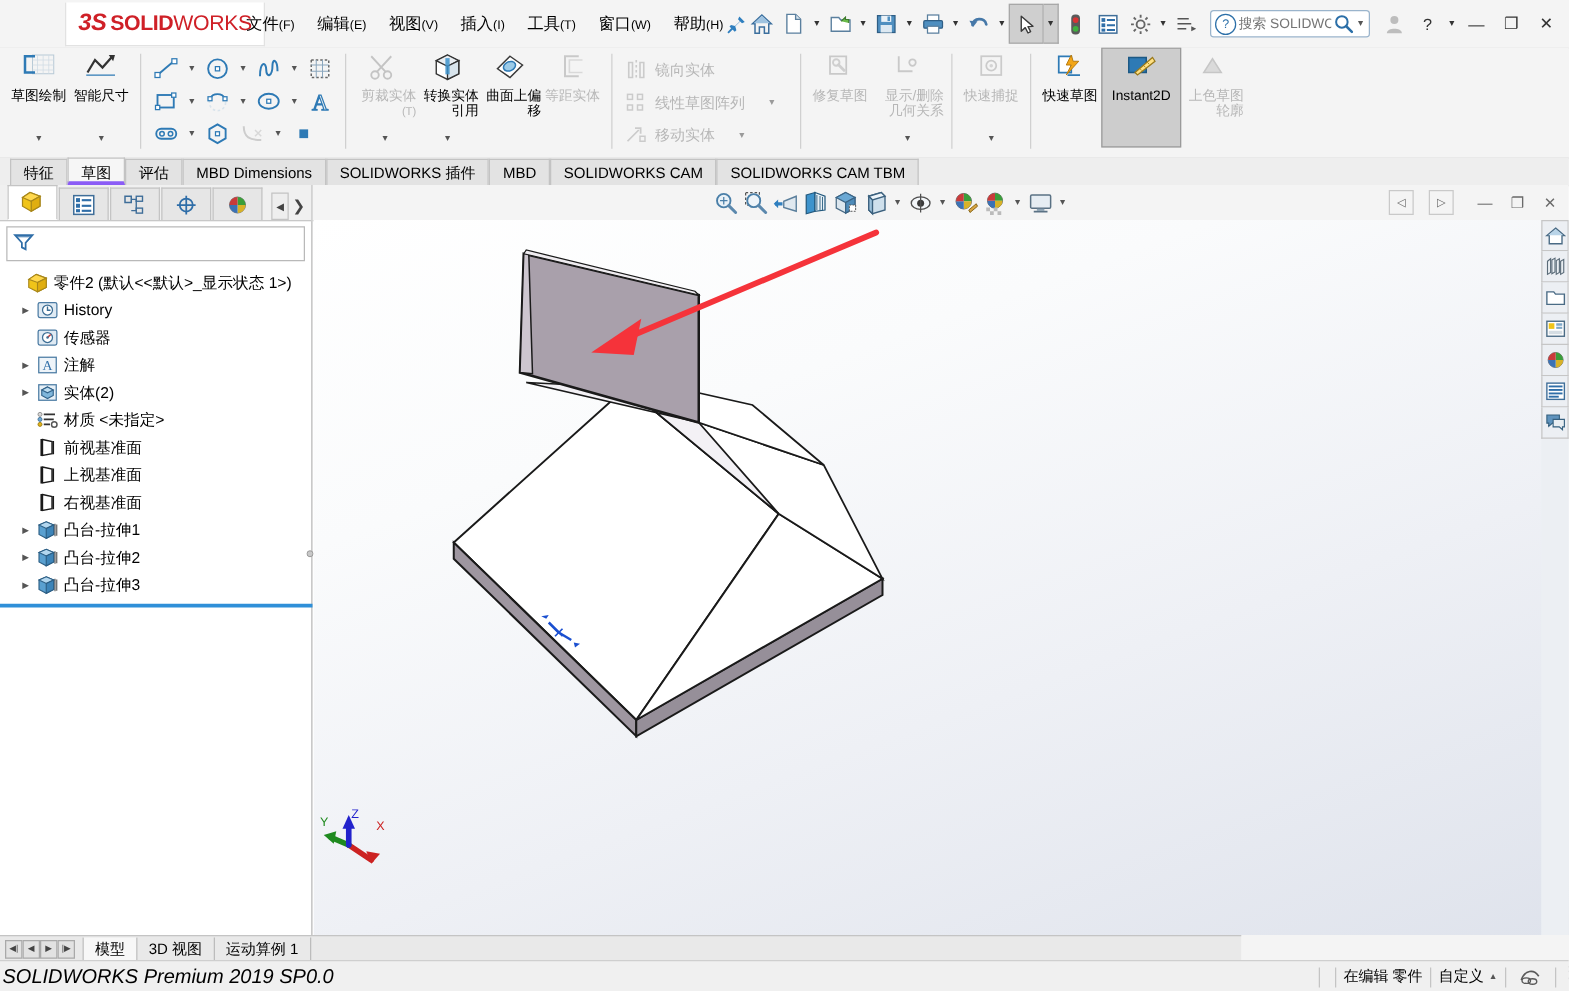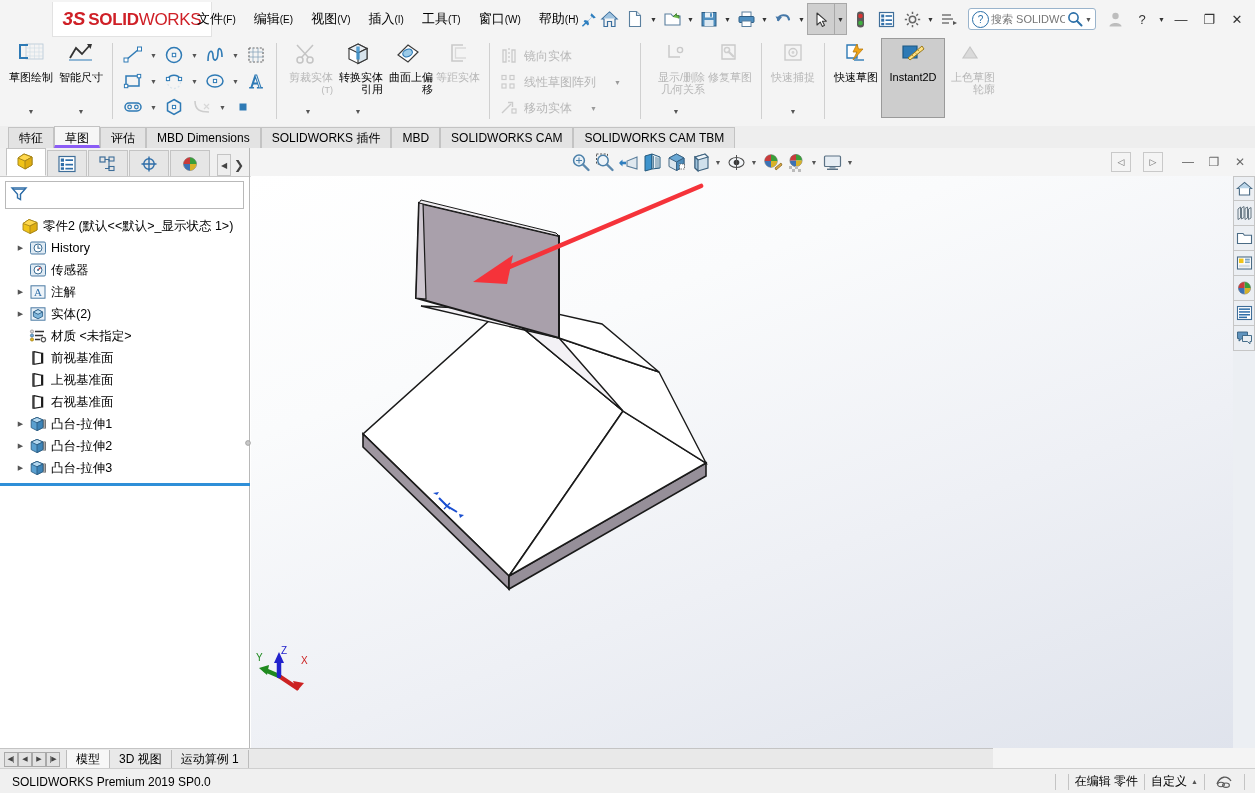--- a/index.html
+++ b/index.html
@@ -121,21 +121,21 @@
           border-top:1px solid #c4c4c4;display:flex;align-items:center;}
   .navset{display:flex;align-items:center;padding-left:4px;}
   .navb{width:14px;height:15px;border:1px solid #a9a9a9;background:#e2e2e2;display:flex;
         align-items:center;justify-content:center;font-size:7px;color:#444;cursor:pointer;box-sizing:border-box;}
   .btab{height:19px;line-height:19px;padding:0 9px;font-size:12px;border-right:1px solid #bcbcbc;
         cursor:pointer;white-space:nowrap;}
   .btab.sel{background:#f7f7f7;}
   .btab-first{border-left:1px solid #bcbcbc;}
   .statusbar{position:absolute;left:0;top:768px;width:1255px;height:25px;background:#f0f0f0;
              border-top:1px solid #cfcfcf;display:flex;align-items:center;}
-  .st-left{padding-left:12px;font-size:12px;}
+  .st-left{padding-left:2px;font-size:16px;font-style:italic;}
   .st-right{margin-left:auto;display:flex;align-items:center;padding-right:4px;font-size:12px;}
   .st-sep{width:1px;height:16px;background:#c4c4c4;margin:0 6px;}
 </style>
 </head>
 <body>
 
 <div class="app">
 
   <div class="titlebar">
 
@@ -482,39 +482,39 @@
                 <rect x="13" y="10" width="4" height="4" fill="none" stroke="#cbcbcb" stroke-width="1.2"></rect>
               </svg>
             </span>
           <span class="tlbl dis">移动实体</span>
           <span class="tarr">▼</span>
         </div>
       </div>
       <div class="rsep"></div>
 
       <div class="rgroup">
-        <div class="bigbtn disabled" style="width:58px">
-          <span class="ico">
-            <svg width="30" height="26" viewBox="0 0 30 26">
-                <path d="M8 3 v12 h11" fill="none" stroke="#c9c9c9" stroke-width="1.5"></path>
-                <circle cx="19" cy="8" r="2.6" fill="none" stroke="#c9c9c9" stroke-width="1.4"></circle>
-              </svg>
-          </span>
-          <span class="lbl dis">显示/删除几何关系</span>
-          <span class="arr dis">▼</span>
-        </div>
         <div class="bigbtn disabled">
           <span class="ico">
             <svg width="30" height="26" viewBox="0 0 30 26">
                 <path d="M7 3 h13 v14 h-13z" fill="none" stroke="#c9c9c9" stroke-width="1.4"></path>
                 <path d="M13 9 l6 6" stroke="#cfcfcf" stroke-width="2.2"></path>
                 <circle cx="12" cy="8" r="2.6" fill="none" stroke="#cfcfcf" stroke-width="1.5"></circle>
               </svg>
           </span>
           <span class="lbl dis">修复草图</span>
+        </div>
+        <div class="bigbtn disabled" style="width:58px">
+          <span class="ico">
+            <svg width="30" height="26" viewBox="0 0 30 26">
+                <path d="M8 3 v12 h11" fill="none" stroke="#c9c9c9" stroke-width="1.5"></path>
+                <circle cx="19" cy="8" r="2.6" fill="none" stroke="#c9c9c9" stroke-width="1.4"></circle>
+              </svg>
+          </span>
+          <span class="lbl dis">显示/删除几何关系</span>
+          <span class="arr dis">▼</span>
         </div>
       </div>
       <div class="rsep"></div>
 
       <div class="rgroup">
         <div class="bigbtn disabled">
           <span class="ico">
             <svg width="30" height="26" viewBox="0 0 30 26">
                 <rect x="7" y="3" width="16" height="15" fill="none" stroke="#cbcbcb" stroke-width="1.4"></rect>
                 <circle cx="15" cy="10.5" r="4" fill="none" stroke="#cbcbcb" stroke-width="1.4"></circle>

